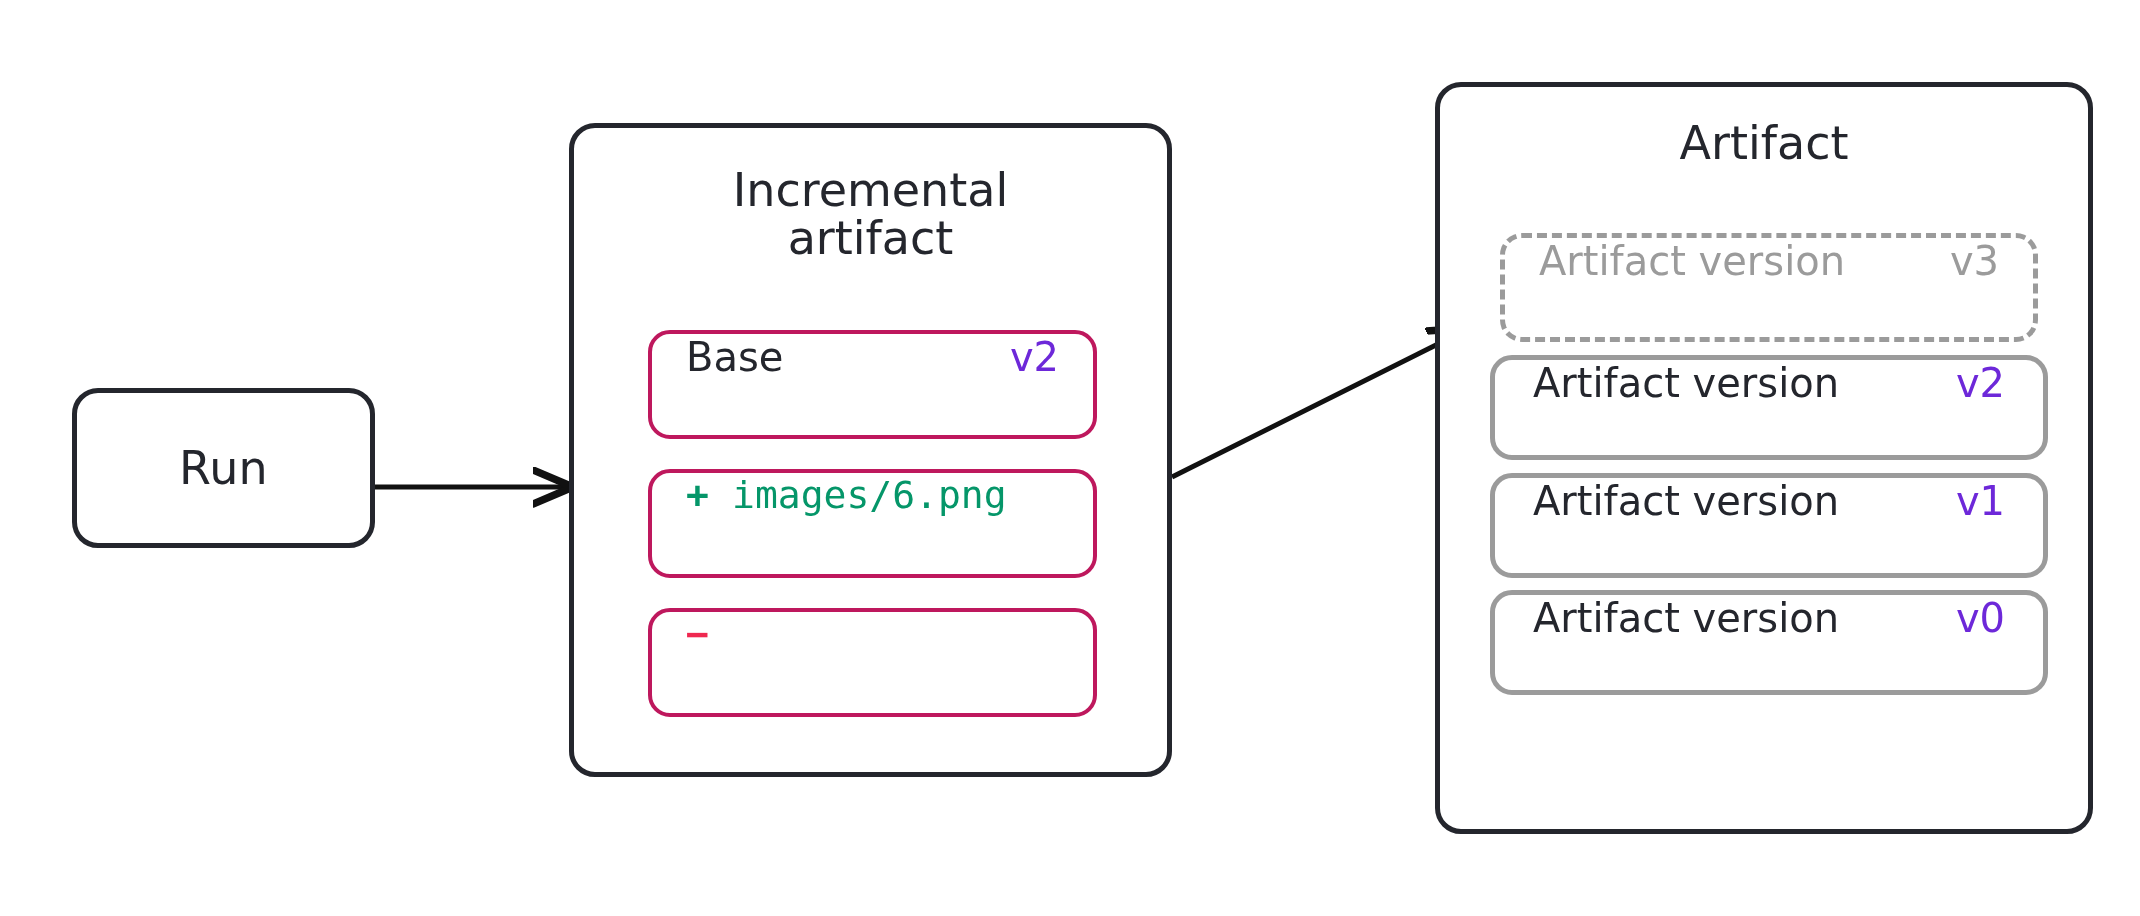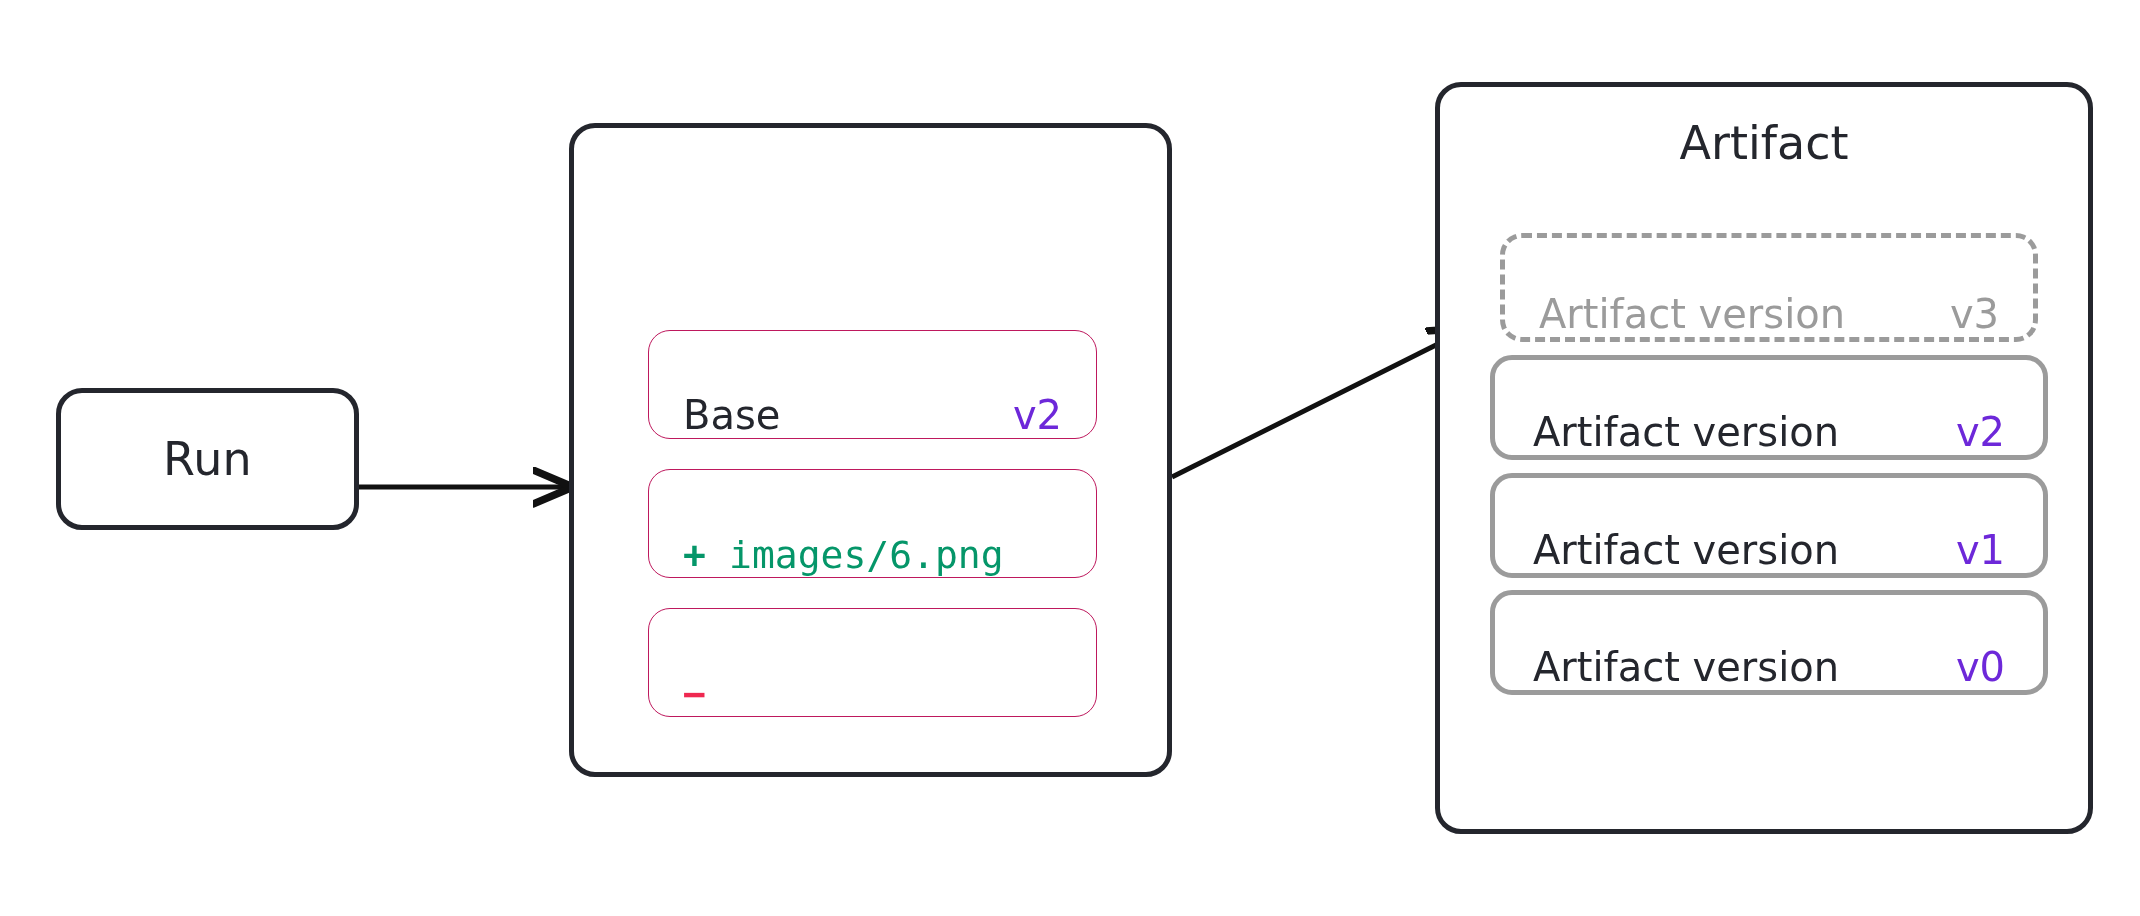--- a/index.html
+++ b/index.html
@@ -55,25 +55,25 @@
     line-height: 1.05;
     color: #24262d;
   }
 
   
   .row {
     position: absolute;
     box-sizing: border-box;
     background: #ffffff;
     display: flex;
-    align-items: flex-end;
+    align-items: flex-start;
   }
 
   .row-solid-dark {
-    border: 1px solid #be185d;
+    border: 4px solid #be185d;
     border-radius: 22px;
   }
 
   .row-solid-gray {
     border: 5px solid #9b9b9b;
     border-radius: 22px;
   }
 
   .row-dashed-gray {
     border: 5px dashed #9b9b9b;
@@ -127,26 +127,30 @@
       <marker id="head" markerWidth="10" markerHeight="10" refX="7.2" refY="4" orient="auto" markerUnits="strokeWidth">
         <path d="M0,0.6 L8,4 L0,7.4" fill="none" stroke="#111111" stroke-width="1.5" stroke-linecap="round" stroke-linejoin="round"></path>
       </marker>
     </defs>
 
     <line x1="358" y1="487" x2="569" y2="487" stroke="#111111" stroke-width="5" marker-end="url(#head)"></line>
 
     <line x1="1172" y1="477" x2="1466" y2="330" stroke="#111111" stroke-width="5" marker-end="url(#head)"></line>
   </svg>
 
-  <div class="node run-box" style="left:56px; top:388px; width:303px; height:142px;">
+  <div class="node run-box" style="left:72px; top:388px; width:303px; height:160px;">
     <span class="run-label">Run</span>
   </div>
 
   <div class="node panel" style="left:569px; top:123px; width:603px; height:654px;">
 
+    <div class="panel-title" style="top:38px;">
+      <span>Incremental</span><br>
+      <span>artifact</span>
+    </div>
 
     <div class="row row-solid-dark" style="left:74px; top:202px; width:449px; height:109px; padding:0 34px;">
       <span class="row-name">Base</span>
       <span class="row-version">v2</span>
     </div>
 
     <div class="row row-solid-dark" style="left:74px; top:341px; width:449px; height:109px; padding:0 34px;">
       <span class="row-mono diff-add" style="font-weight:700; display:inline-block; width:46px;">+</span>
       <span class="row-mono diff-add">images/6.png</span>
     </div>

